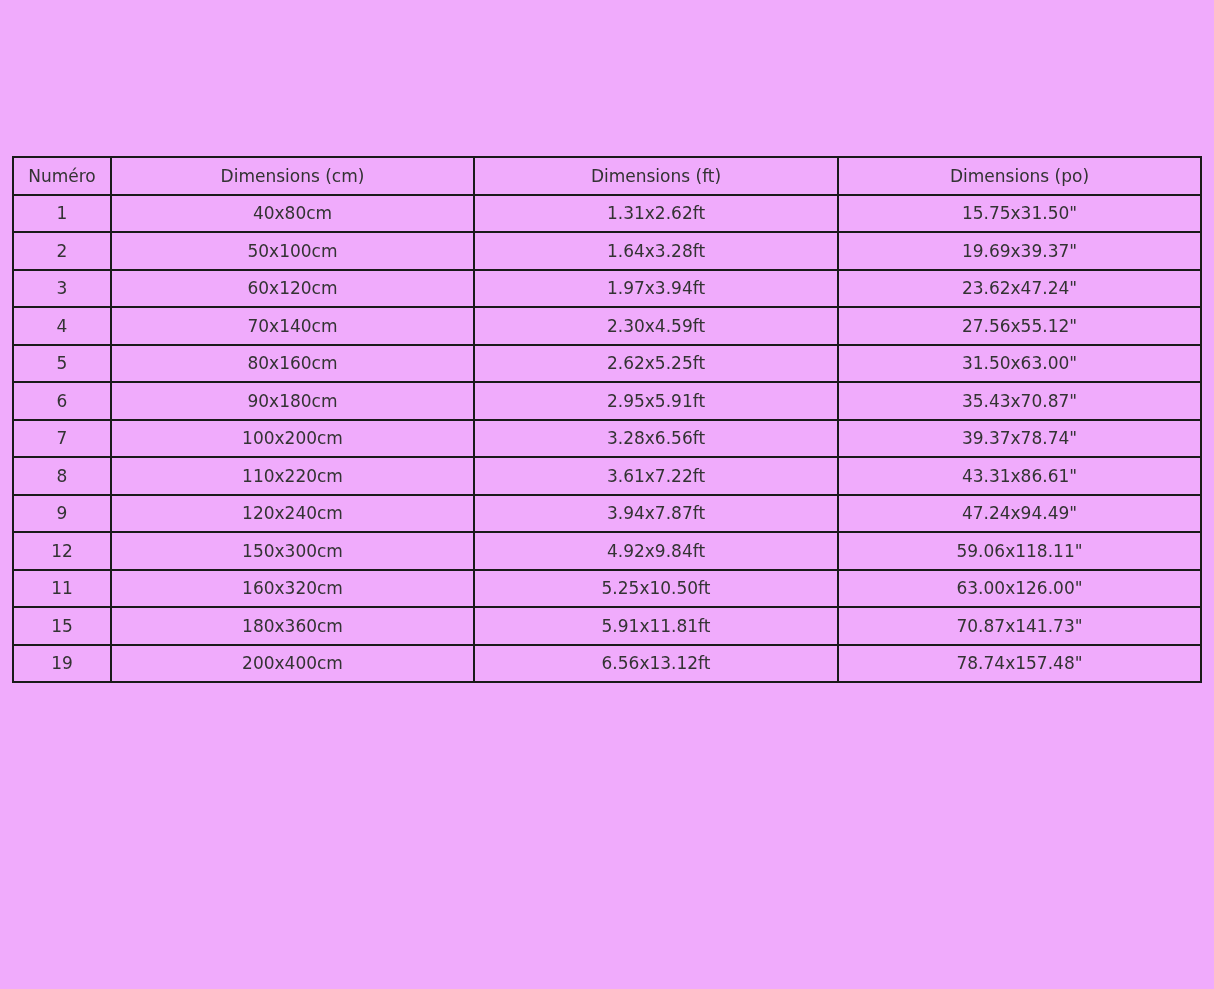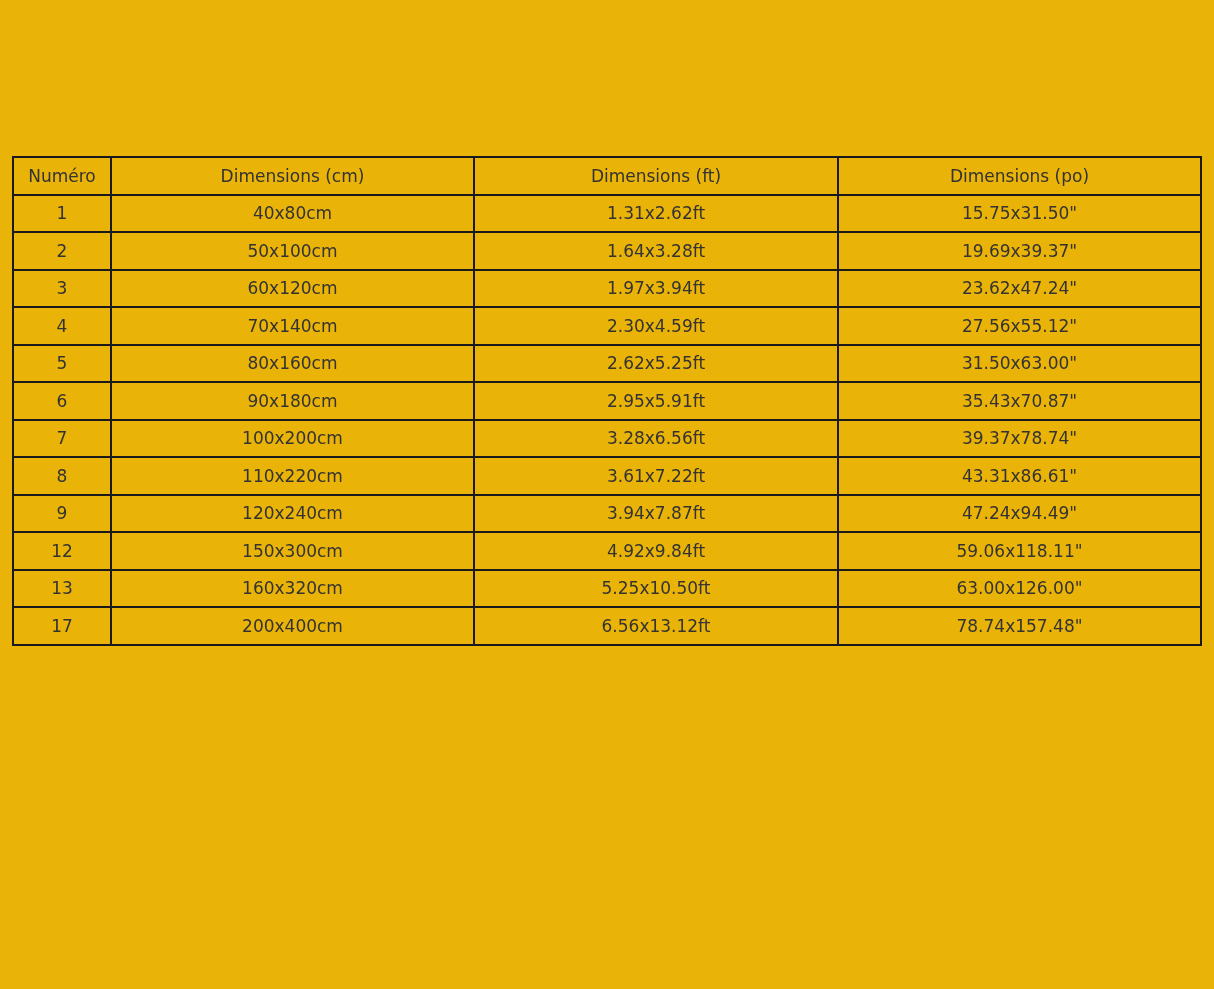--- a/index.html
+++ b/index.html
@@ -7,21 +7,21 @@
     width: 1214px;
     height: 989px;
     background: #ffffff;
     font-family: "DejaVu Sans", "Liberation Sans", sans-serif;
     overflow: hidden;
   }
   .page {
     position: relative;
     width: 1214px;
     height: 989px;
-    background: #eab308;
+    background: #f0abfc;
   }
   table.dim-table {
     position: absolute;
     left: 12px;
     top: 156px;
     width: 1188px;
     border-collapse: collapse;
     table-layout: fixed;
   }
   .dim-table th,
@@ -116,26 +116,32 @@
           <td>3.94x7.87ft</td>
           <td>47.24x94.49"</td>
         </tr>
         <tr>
           <td>12</td>
           <td>150x300cm</td>
           <td>4.92x9.84ft</td>
           <td>59.06x118.11"</td>
         </tr>
         <tr>
-          <td>13</td>
+          <td>11</td>
           <td>160x320cm</td>
           <td>5.25x10.50ft</td>
           <td>63.00x126.00"</td>
         </tr>
         <tr>
-          <td>17</td>
+          <td>15</td>
+          <td>180x360cm</td>
+          <td>5.91x11.81ft</td>
+          <td>70.87x141.73"</td>
+        </tr>
+        <tr>
+          <td>19</td>
           <td>200x400cm</td>
           <td>6.56x13.12ft</td>
           <td>78.74x157.48"</td>
         </tr>
       </tbody>
   </table>
 </div>
 
 </body></html>

